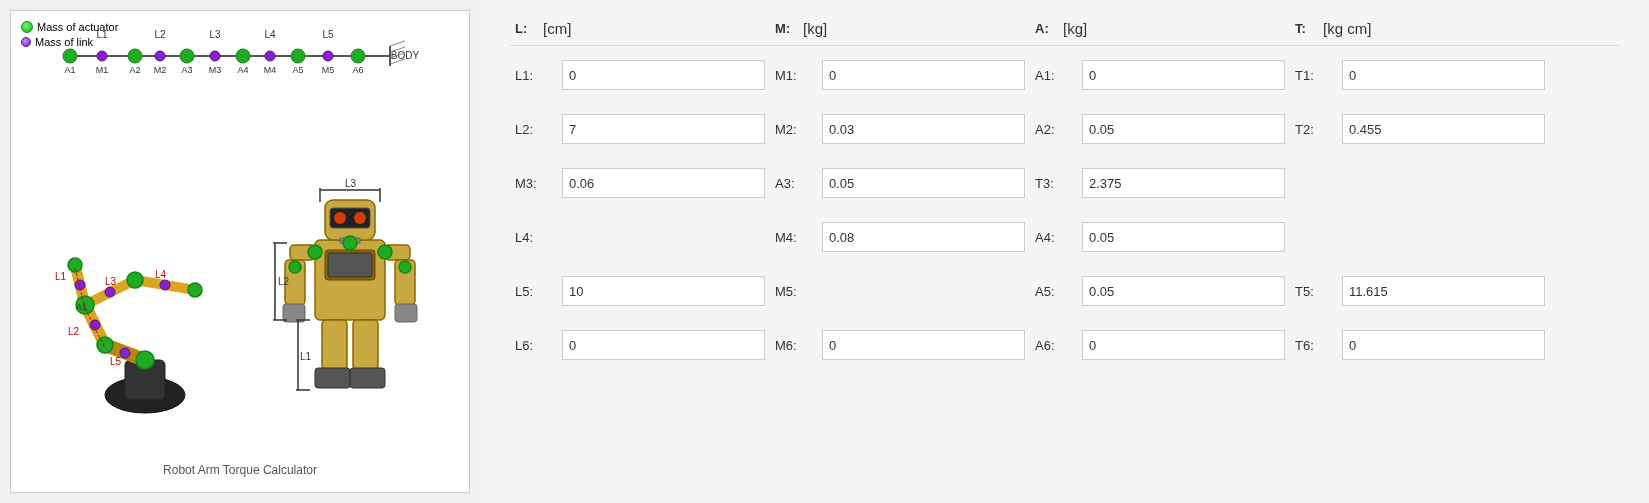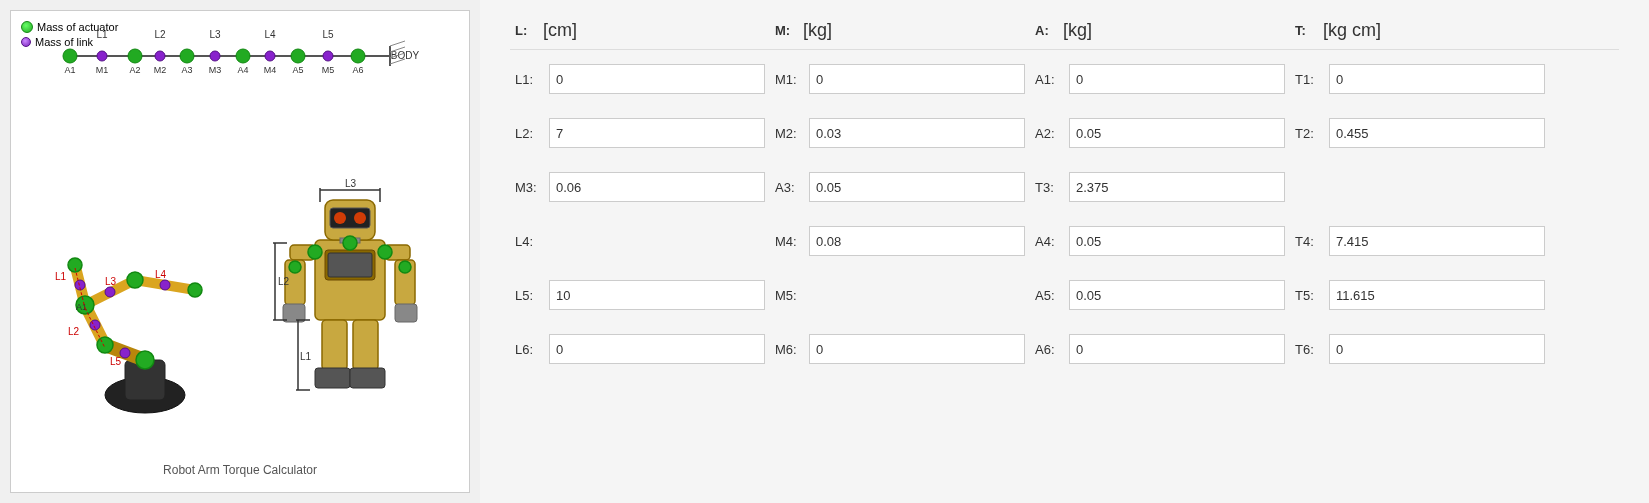--- a/index.html
+++ b/index.html
@@ -116,35 +116,35 @@
 
     .header-label {
       font-weight: bold;
       color: #333;
       font-size: 13px;
       min-width: 20px;
     }
 
     .header-unit {
       color: #333;
-      font-size: 18px;
+      font-size: 15px;
     }
 
     .grid-row {
       display: grid;
       grid-template-columns: 260px 260px 260px 260px;
       gap: 0;
       margin-bottom: 8px;
       align-items: center;
     }
 
     .row-cell {
       display: flex;
       align-items: center;
-      gap: 6px;
+      gap: 19px;
       padding: 4px 5px;
     }
 
     .row-label {
       color: #333;
       font-size: 13px;
       min-width: 28px;
       font-weight: normal;
     }
 
@@ -407,24 +407,20 @@
       <span class="row-label">L4:</span>
     </div>
     <div class="row-cell">
       <span class="row-label">M4:</span>
       <input class="row-input" type="text" value="0.08" style="">
     </div>
     <div class="row-cell">
       <span class="row-label">A4:</span>
       <input class="row-input" type="text" value="0.05" style="">
     </div>
-    <div class="row-cell">
-      <span class="row-label">T4:</span>
-      <input class="row-input" type="text" value="7.415" style="">
-    </div>
   </div>
       <div style="height: 8px;"></div>
       <div class="grid-row">
     <div class="row-cell">
       <span class="row-label">L5:</span>
       <input class="row-input" type="text" value="10" style="">
     </div>
     <div class="row-cell">
       <span class="row-label">M5:</span>
     </div>

